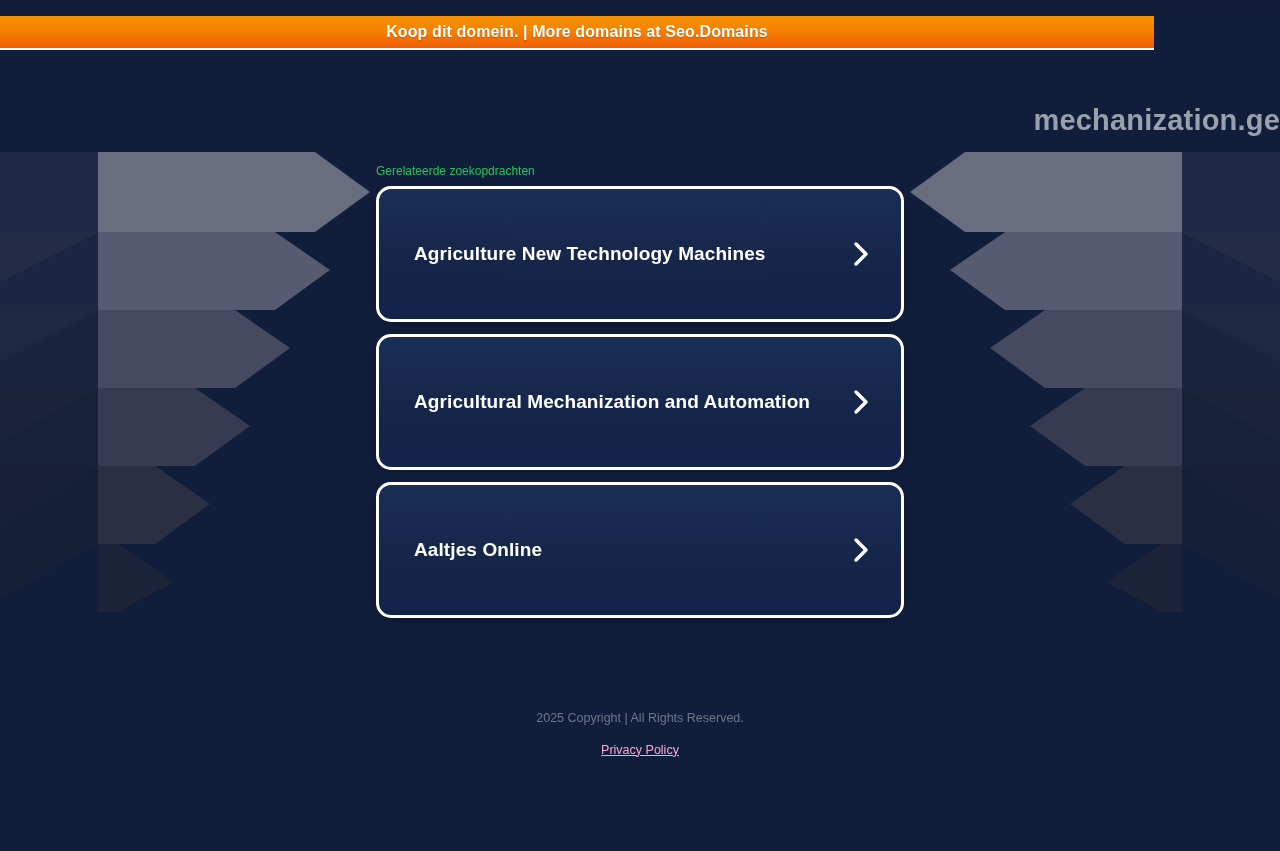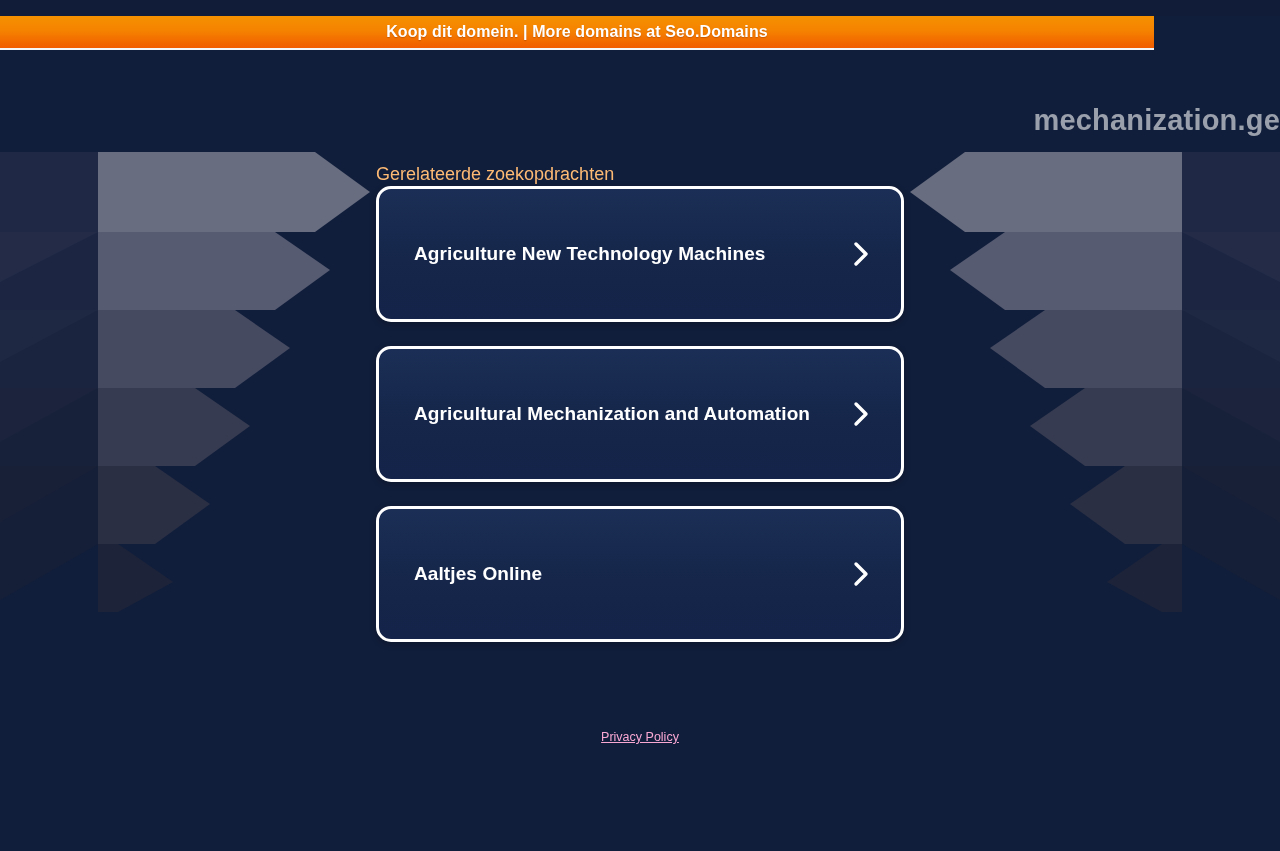--- a/index.html
+++ b/index.html
@@ -88,38 +88,38 @@
     color: #9aa0ac;
     font-size: 29px;
     font-weight: bold;
     letter-spacing: .2px;
   }
 
   .related-label {
     position: absolute;
     top: 112px;
     left: 376px;
-    color: #fdba74;
-    font-size: 18px;
+    color: #22c55e;
+    font-size: 12px;
     font-weight: normal;
   }
 
   
   .cards {
     position: absolute;
     top: 134px;
     left: 376px;
     width: 528px;
   }
   .term-card {
     position: relative;
     box-sizing: border-box;
     width: 528px;
     height: 136px;
-    margin-bottom: 24px;
+    margin-bottom: 12px;
     background: linear-gradient(to bottom, #1b2e55 0%, #15264a 55%, #142349 100%);
     border: 3px solid #ffffff;
     border-radius: 15px;
     display: flex;
     align-items: center;
     justify-content: space-between;
     padding: 0 28px 0 35px;
     cursor: pointer;
     box-shadow: 0 2px 6px rgba(0,0,0,.25);
   }
@@ -253,18 +253,19 @@
         <span class="chevron-icon">
           <svg width="18" height="26" viewBox="0 0 18 26" fill="none" xmlns="http://www.w3.org/2000/svg">
             <path d="M3 3 L13 13 L3 23" stroke="#ffffff" stroke-width="3.4" stroke-linecap="round" stroke-linejoin="round"></path>
           </svg>
         </span>
       </div>
 
     </div>
 
     <div class="footer">
+      <div class="copyright">2025 Copyright | All Rights Reserved.</div>
       <a class="privacy-link">Privacy Policy</a>
     </div>
 
 
   </div>
 </div>
 
 </body></html>

